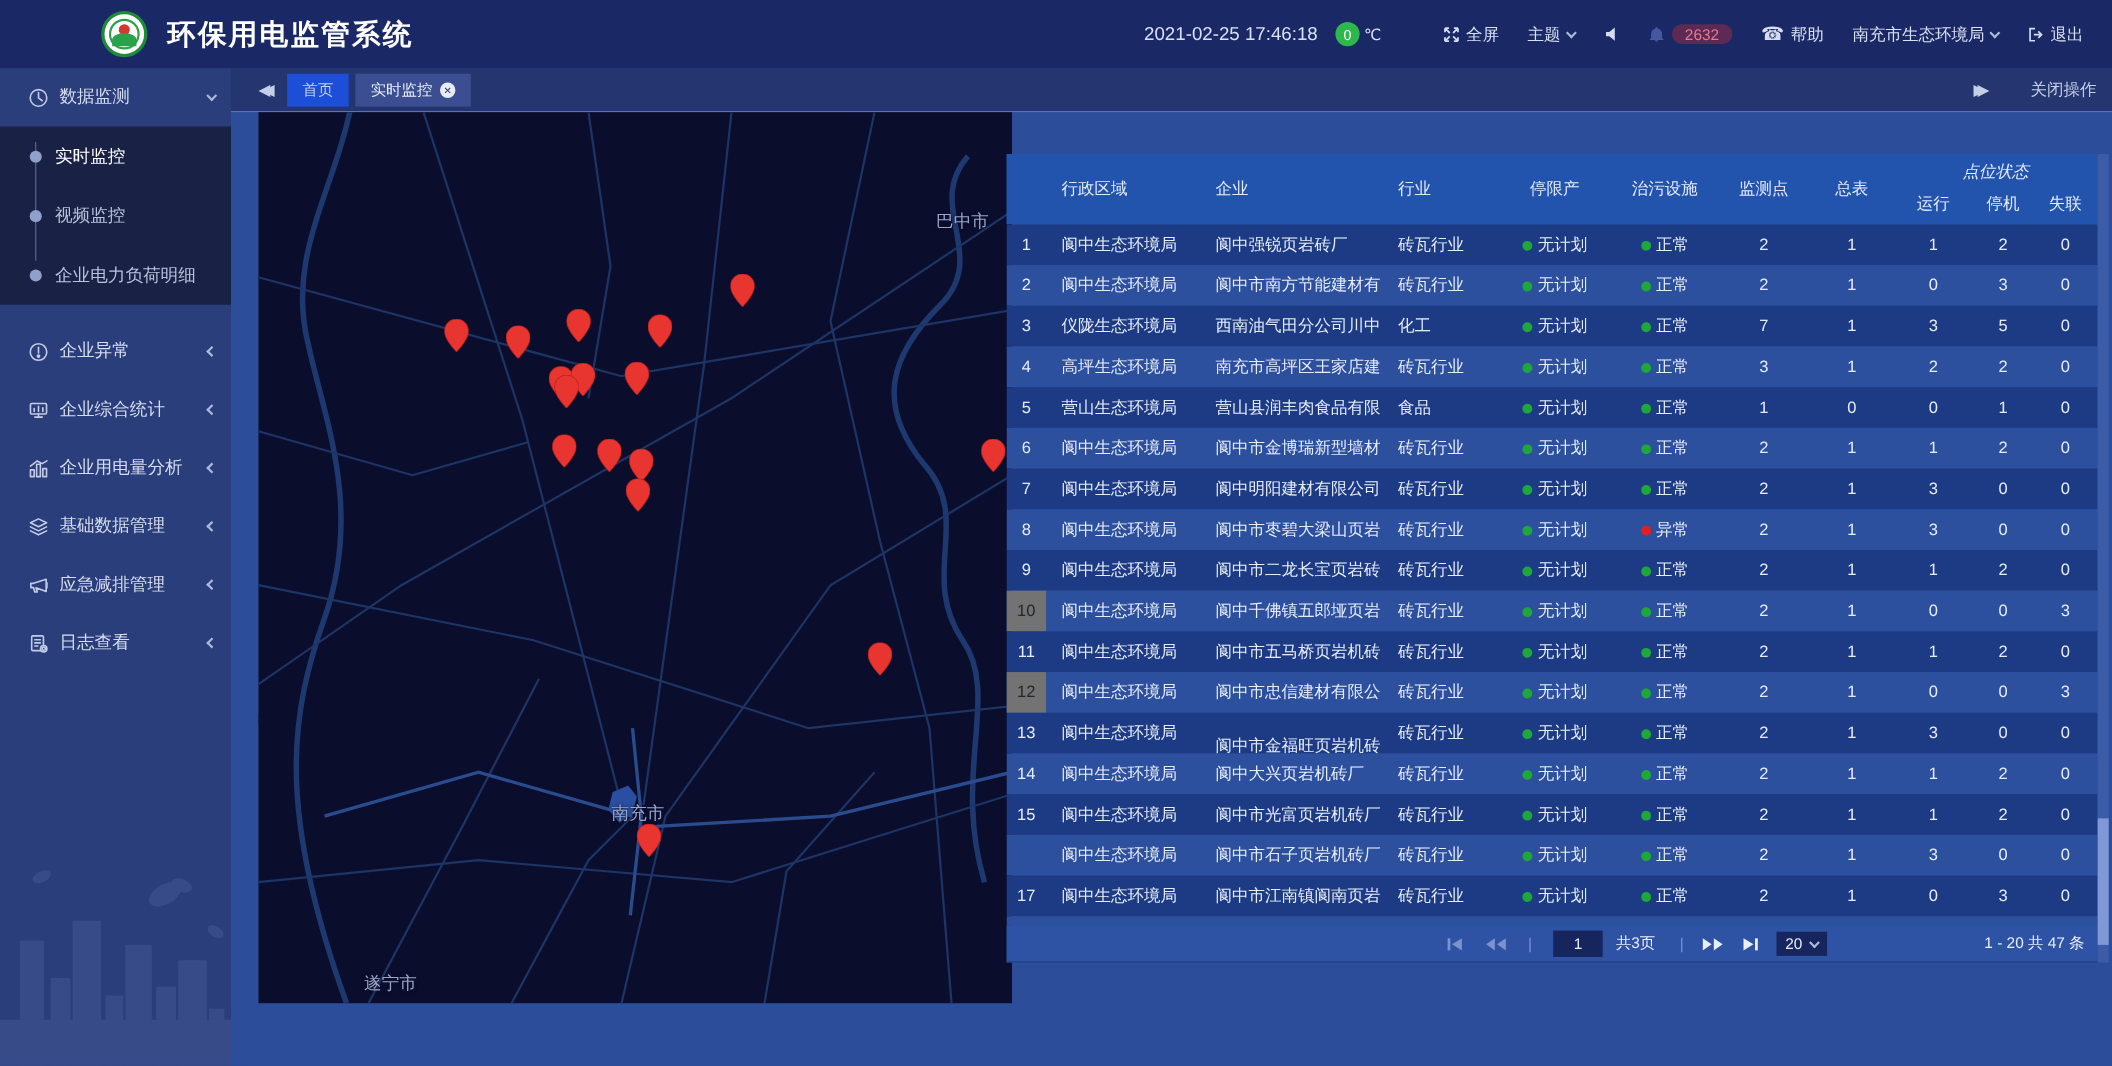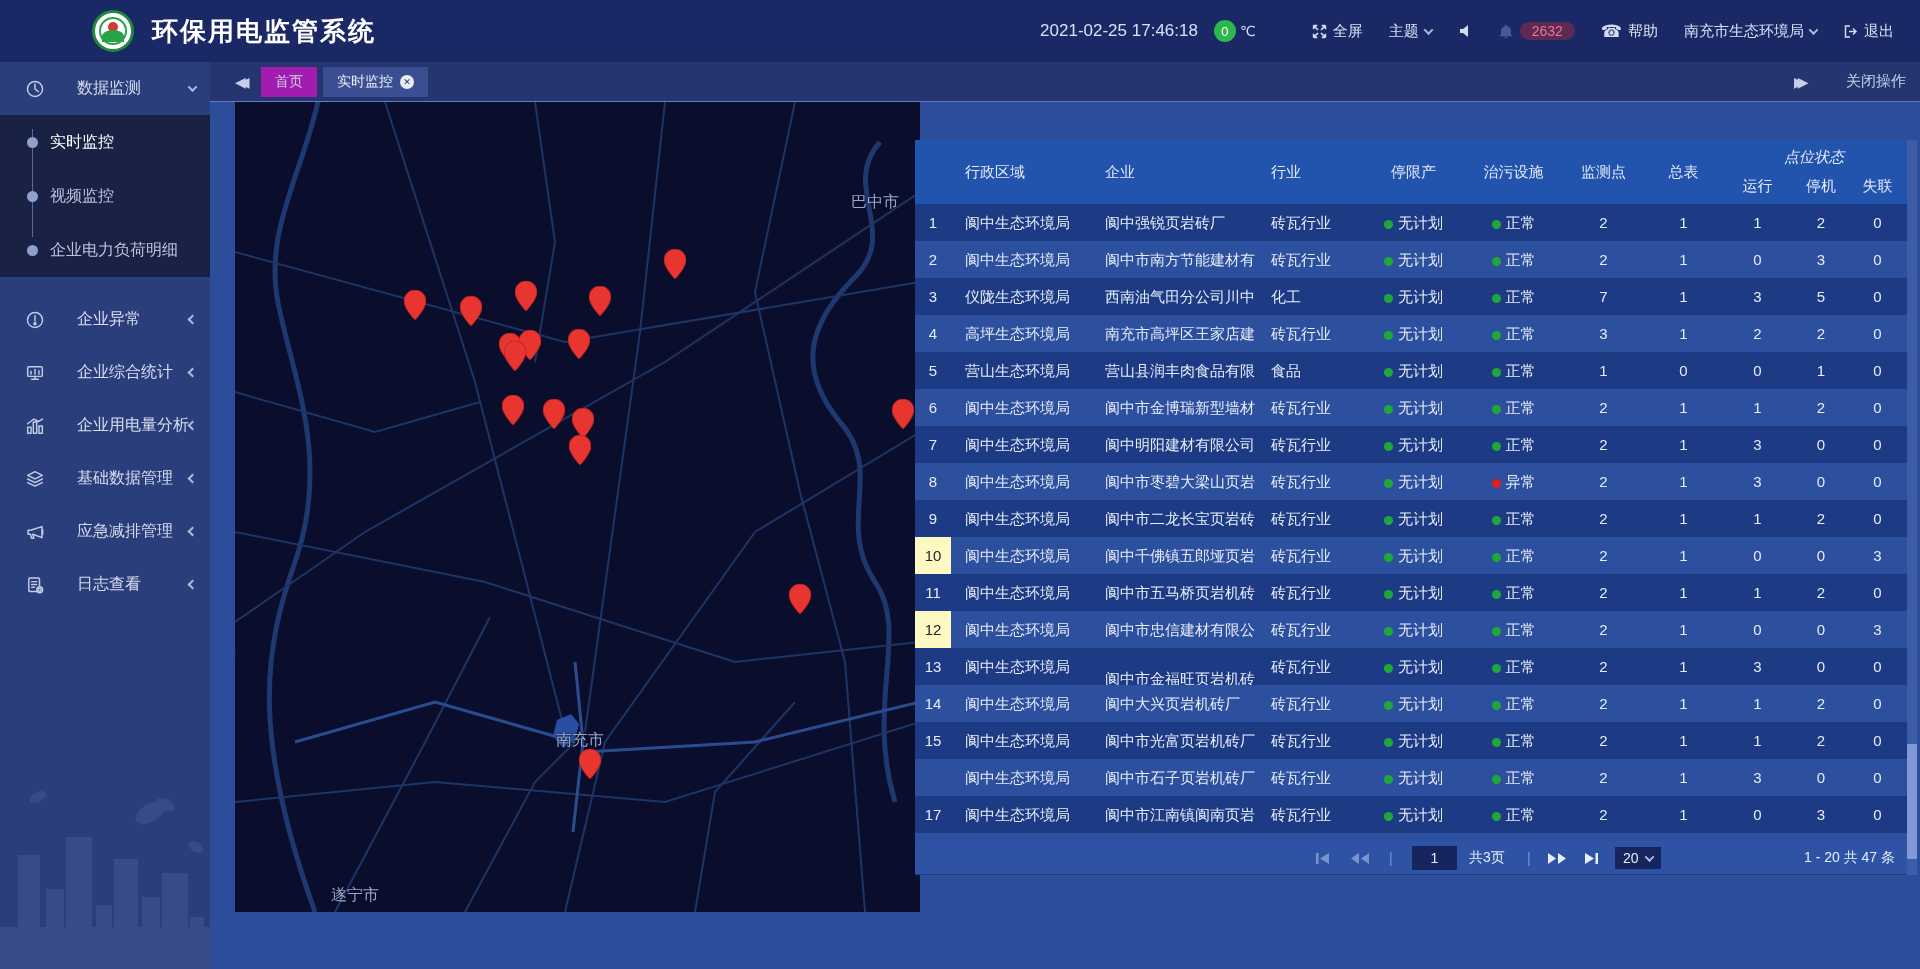--- a/index.html
+++ b/index.html
@@ -33,37 +33,37 @@
   .phone-glyph { font-size:17px; color:#d5dcf0; }
 
   
   .main { display:flex; height:907px; }
 
   
   .sidebar { width:210px; background:#2b3e7c; position:relative; flex:none; }
   .nav-group { height:53px; display:flex; align-items:center; padding:0 14px 0 26px; cursor:pointer;
                color:#d7ddef; font-size:16px; }
   .nav-group svg { margin-right:10px; flex:none; }
-  .nav-group .lbl { flex:1;margin-left:23px; }
+  .nav-group .lbl { flex:1; }
   .nav-block { background:#192244; position:relative; }
   .nav-block .tree-line { position:absolute; left:32px; top:14px; bottom:40px; width:1px; background:#5a6a9a; }
   .nav-sub { height:54px; display:flex; align-items:center; padding-left:50px; font-size:16px;
              color:#b9c2dd; cursor:pointer; position:relative; }
   .nav-sub .dot { position:absolute; left:27px; width:11px; height:11px; border-radius:50%; background:#8fa0cc; }
   .nav-sub.active { color:#ffffff; }
   .nav-rest { margin-top:16px; }
   .skyline { position:absolute; left:0; right:0; bottom:0; pointer-events:none; opacity:.55; }
 
   
   .content { flex:1; display:flex; flex-direction:column; background:#2b4d9a; position:relative; }
   .tabbar { height:40px; background:#24356f; display:flex; align-items:center; border-bottom:1px solid #6079c8; }
   .tab-arrow { color:#c6cfe8; margin-left:25px; letter-spacing:-7px; font-size:14px; cursor:pointer; width:26px; }
   .tab { height:30px; display:flex; align-items:center; gap:7px; padding:0 14px; margin-right:6px;
          font-size:14px; color:#c6cfe8; cursor:pointer; }
-  .tab.home { background:#a21caf; }
+  .tab.home { background:#1d4ed8; }
   .tab.active { background:#3a4e91; color:#e9eefb; }
   .tab-close { width:14px; height:14px; border-radius:50%; background:#e8ecf5; color:#24356f;
                font-size:9px; line-height:14px; text-align:center; }
   .tabbar-right { margin-left:auto; display:flex; align-items:center; gap:26px; margin-right:14px;
                   color:#c6cfe8; font-size:15px; }
 
   .statsbar { height:46px; display:flex; align-items:center; padding-left:20px; gap:40px;
               font-size:15px; color:#f0f4ff; }
   .stat { white-space:nowrap; }
 
@@ -94,21 +94,21 @@
   .thead .hcell { position:absolute; top:0; height:64px; line-height:64px; white-space:nowrap; }
   .thead .hcell.sub { top:34px; height:30px; line-height:24px; }
   .thead .group-h { position:absolute; top:6px; height:22px; line-height:22px; font-style:italic;
                     text-align:center; }
 
   .tbody { position:absolute; top:102px; left:0; width:992px; height:637px; overflow:hidden; }
   .trow { position:relative; height:37px; font-size:15px; cursor:pointer; }
   .trow.odd { background:#1d3b84; }
   .trow.even { background:#2c4f9e; }
   .tcell { position:absolute; top:0; height:37px; line-height:37px; white-space:nowrap; overflow:hidden; }
-  .numcell.hl { background:#fef9c3; color:#23262c; }
+  .numcell.hl { background:#737373; color:#23262c; }
   .sdot { display:inline-block; width:9px; height:9px; border-radius:50%; margin-right:5px; vertical-align:-1px; }
   .sdot.green { background:#1fa83a; }
   .sdot.red { background:#e01f1f; }
 
   .pagbar { position:absolute; top:739px; left:0; width:992px; height:34px; background:#2e53a4;
             border-bottom:1px solid #1f3c7e; font-size:14px; color:#e8eef9; }
   .pag-el { position:absolute; top:0; height:34px; display:flex; align-items:center; }
   .pag-icon { cursor:pointer; }
   .pag-icon svg { display:block; }
   .pag-div { color:#7d92cc; }

